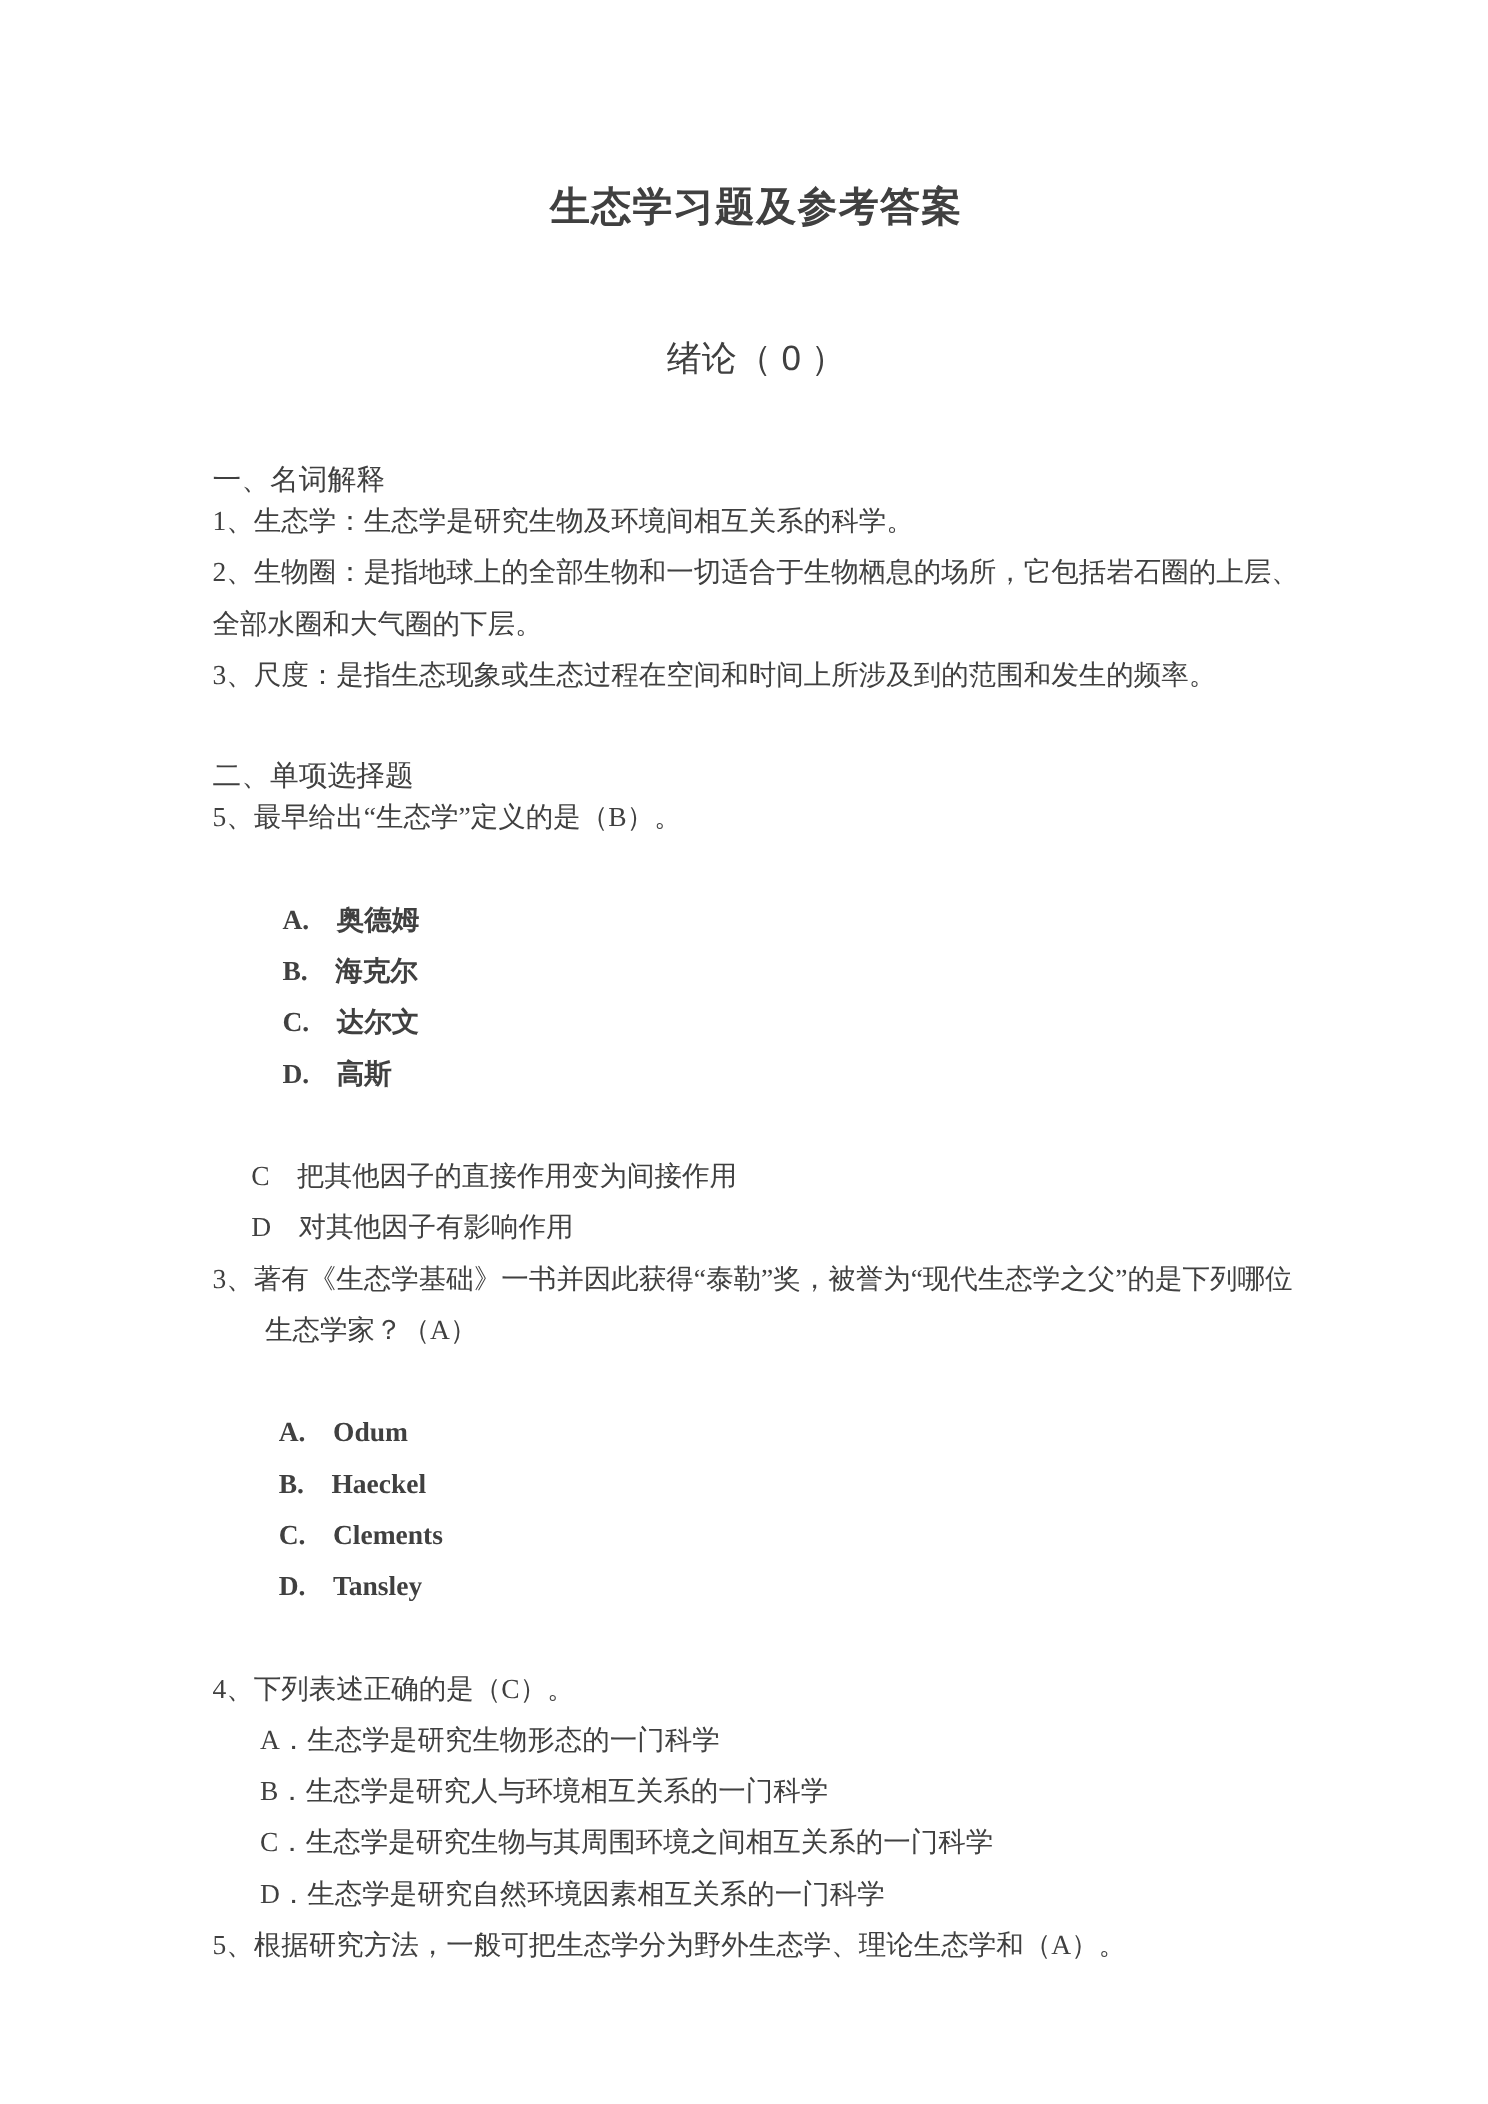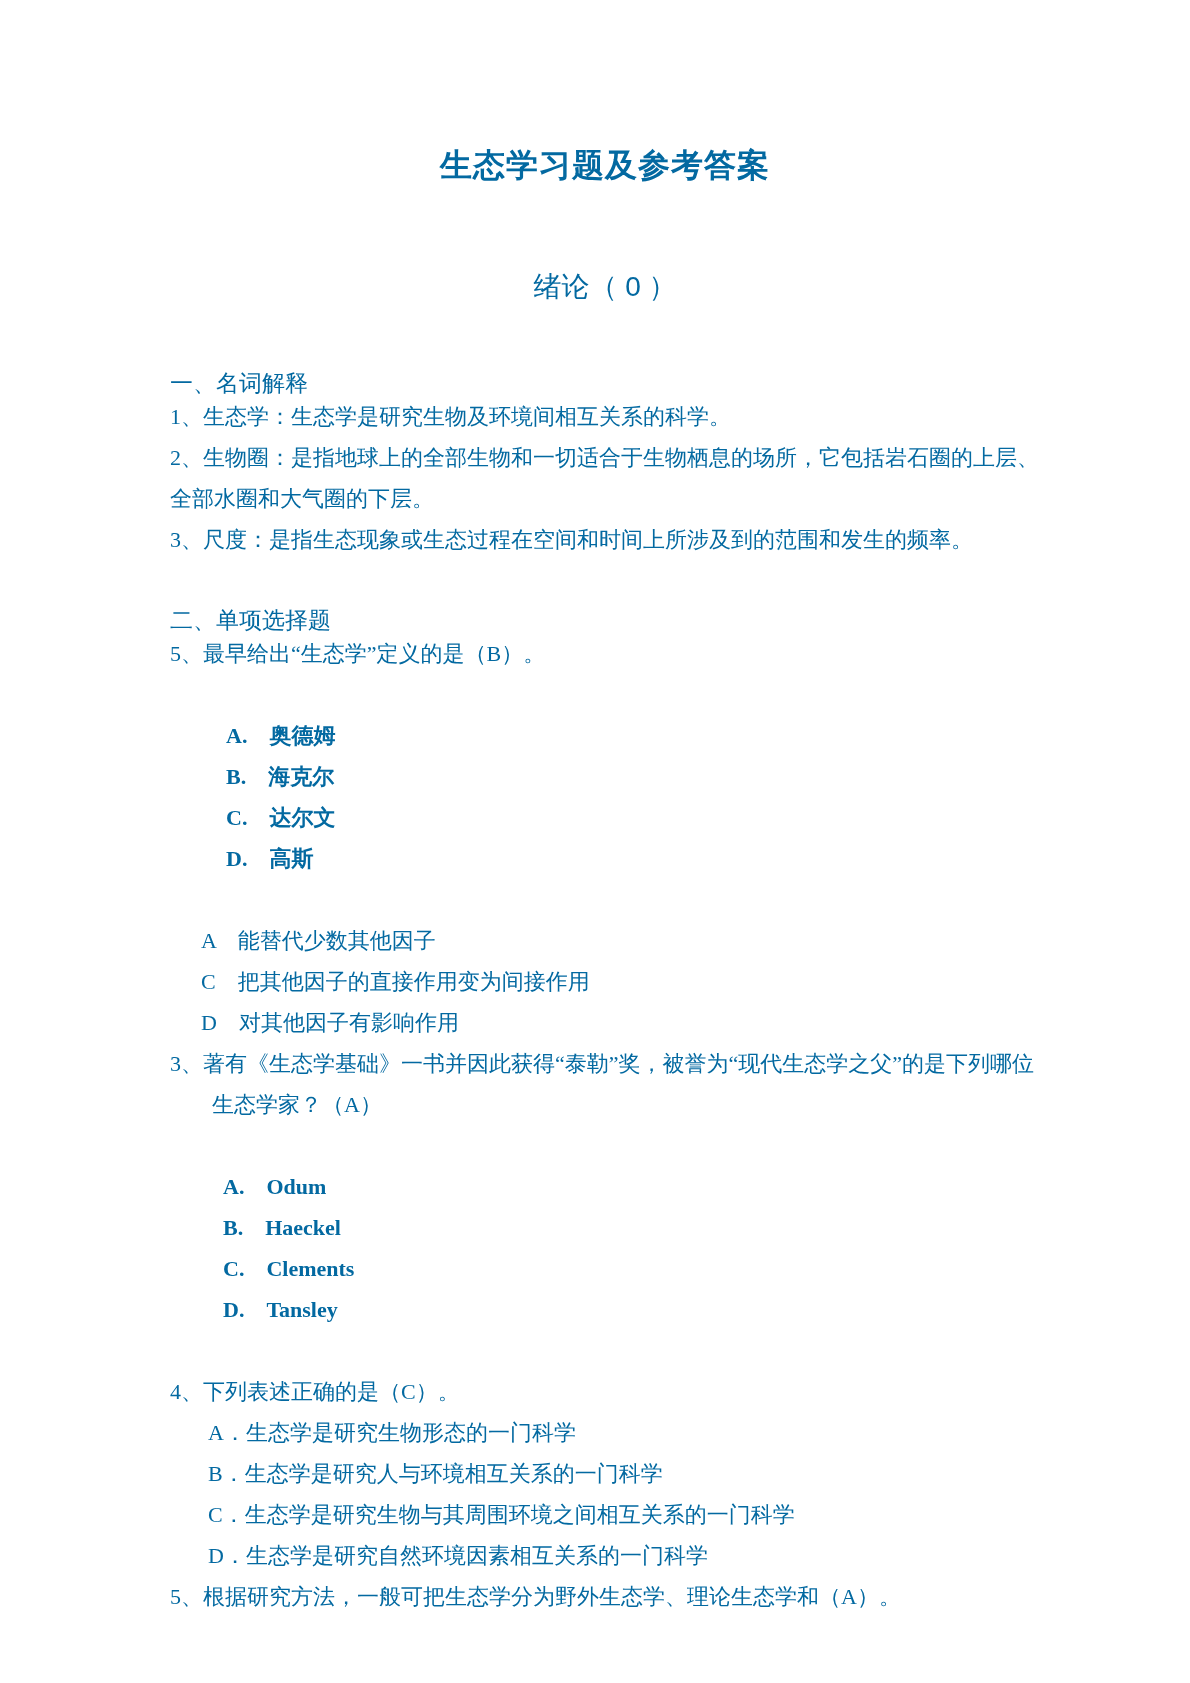--- a/index.html
+++ b/index.html
@@ -1,21 +1,21 @@
 <!DOCTYPE html>
 <html><head>
 <meta charset="utf-8">
 <style>
   html,body { margin:0; padding:0; background:#ffffff; }
   .page {
     position:relative;
     width:1190px;
     height:1683px;
     background:#ffffff;
-    color:#0369a1;
+    color:#404040;
     font-family:"Liberation Serif","DejaVu Serif",serif;
     overflow:hidden;
   }
   .content { padding:148px 150px 0 170px; }
 
   .doc-title {
     margin:0;
     text-align:center;
     font-family:"Liberation Sans","DejaVu Sans",sans-serif;
     font-weight:bold;
@@ -88,21 +88,20 @@
     <h3 class="sec-h mt-s2">二、单项选择题</h3>
 
     <p class="line">5、最早给出“生态学”定义的是（B）。</p>
     <p class="line ind-q1opts row-q1">
       <span class="opt">A.　奥德姆</span>
       <span class="opt">B.　海克尔</span>
       <span class="opt">C.　达尔文</span>
       <span class="opt">D.　高斯</span>
     </p>
 
-    <p class="line ind-q2opt">A　能替代少数其他因子</p>
     <p class="line ind-q2opt">C　把其他因子的直接作用变为间接作用</p>
     <p class="line ind-q2opt">D　对其他因子有影响作用</p>
 
     <p class="line">3、著有《生态学基础》一书并因此获得“泰勒”奖，被誉为“现代生态学之父”的是下列哪位</p>
     <p class="line ind-q3l2">生态学家？（A）</p>
     <p class="line ind-q3opts row-q3">
       <span class="opt">A.　Odum</span>
       <span class="opt">B.　Haeckel</span>
       <span class="opt">C.　Clements</span>
       <span class="opt">D.　Tansley</span>

